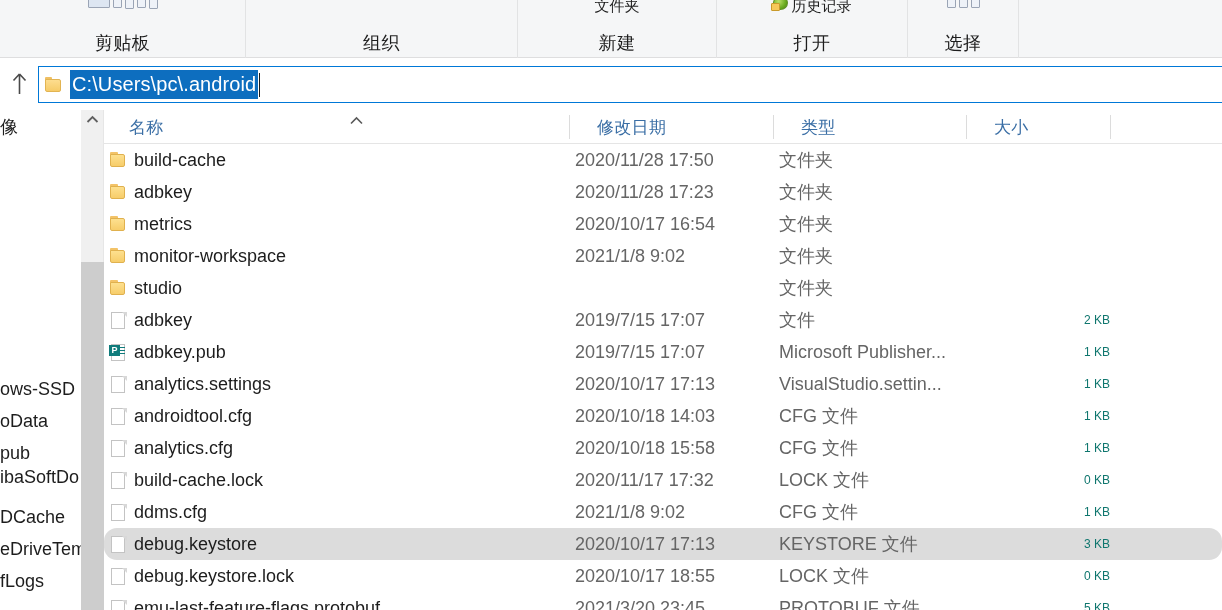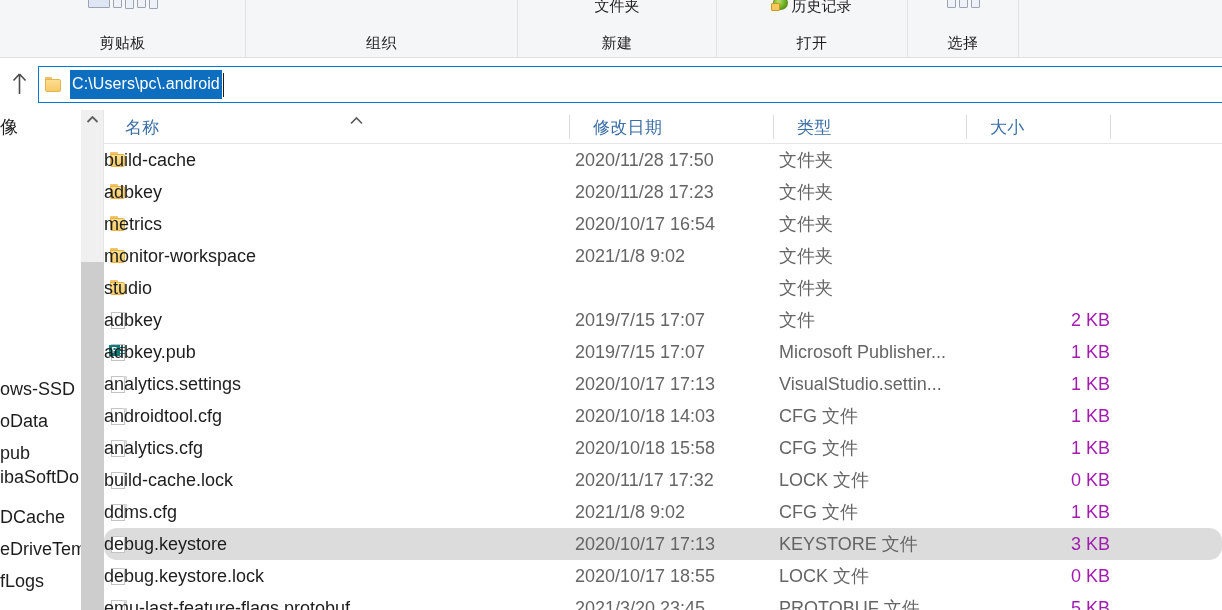--- a/index.html
+++ b/index.html
@@ -28,21 +28,21 @@
     position: relative;
     height: 58px;
     border-right: 1px solid #e2e3e4;
     display: flex;
     flex-direction: column;
     justify-content: flex-end;
     align-items: center;
     padding-bottom: 5px;
   }
   .rgroup-label {
-    font-size: 15px;
+    font-size: 18px;
     color: #1d1d1d;
     line-height: 20px;
     letter-spacing: 0.4px;
   }
   .rgroup-top {
     position: absolute;
     top: -4px; left: 0; width: 100%;
     height: 22px;
     display: flex;
     justify-content: center;
@@ -114,21 +114,21 @@
     background: #f0c064; border-radius: 1px 1px 0 0;
   }
   .folder-ico-sm .body {
     position: absolute; left: 0; top: 2px;
     width: 16px; height: 13px;
     background: linear-gradient(#fddd8f, #f6cb68);
     border: 1px solid #e2b452;
     border-radius: 1px 2px 2px 2px;
   }
   #address-text {
-    font-size: 16px;
+    font-size: 20px;
     line-height: 26px;
     color: #ffffff;
     background: #0d6ebf;
     padding: 1px 2px 2px 2px;
     letter-spacing: 0.1px;
     white-space: nowrap;
   }
   #address-caret {
     width: 1px; height: 24px;
     background: #1d1d1d;
@@ -182,23 +182,22 @@
     height: 34px;
     background: #ffffff;
     border-bottom: 1px solid #e5e5e5;
   }
   .colh {
     position: absolute;
     top: 0; height: 34px;
     display: flex; align-items: center;
     font-size: 17px;
     color: #3a6ea5;
-    padding-left: 9px;
+    padding-left: 25px;
     letter-spacing: 0.3px;
-    margin-left: 12px;
   }
   .colh-sep {
     position: absolute; top: 5px;
     width: 1px; height: 24px;
     background: #dcdcdc;
   }
   #sort-caret {
     position: absolute;
     left: 245px; top: 4px;
     color: #4a4a4a;
@@ -212,20 +211,21 @@
     display: flex; align-items: center;
     font-size: 18px;
     color: #1d1d1d;
   }
   .row.hovered { background: #dcdcdc; border-radius: 13px; }
 
   .cell-name {
     position: absolute; left: 0; top: 0;
     height: 32px;
     display: flex; align-items: center;
+    padding-left: 30px;
     white-space: nowrap;
   }
   .cell-date {
     position: absolute; left: 471px; top: 0;
     height: 32px;
     display: flex; align-items: center;
     font-size: 18px;
     color: #656565;
     white-space: nowrap;
     text-align: center;
@@ -236,22 +236,22 @@
     display: flex; align-items: center;
     font-size: 18px;
     color: #656565;
     white-space: nowrap;
   }
   .cell-size {
     position: absolute; left: 820px; top: 0;
     width: 186px;
     height: 32px;
     display: flex; align-items: center; justify-content: flex-end;
-    font-size: 18px;
-    color: #a21caf;
+    font-size: 12px;
+    color: #0f766e;
     white-space: nowrap;
   }
 
   
   .ico {
     position: absolute; left: 5px; top: 7px;
     width: 19px; height: 19px;
   }
   .ico-folder .tab {
     position: absolute; left: 1px; top: 1px;

